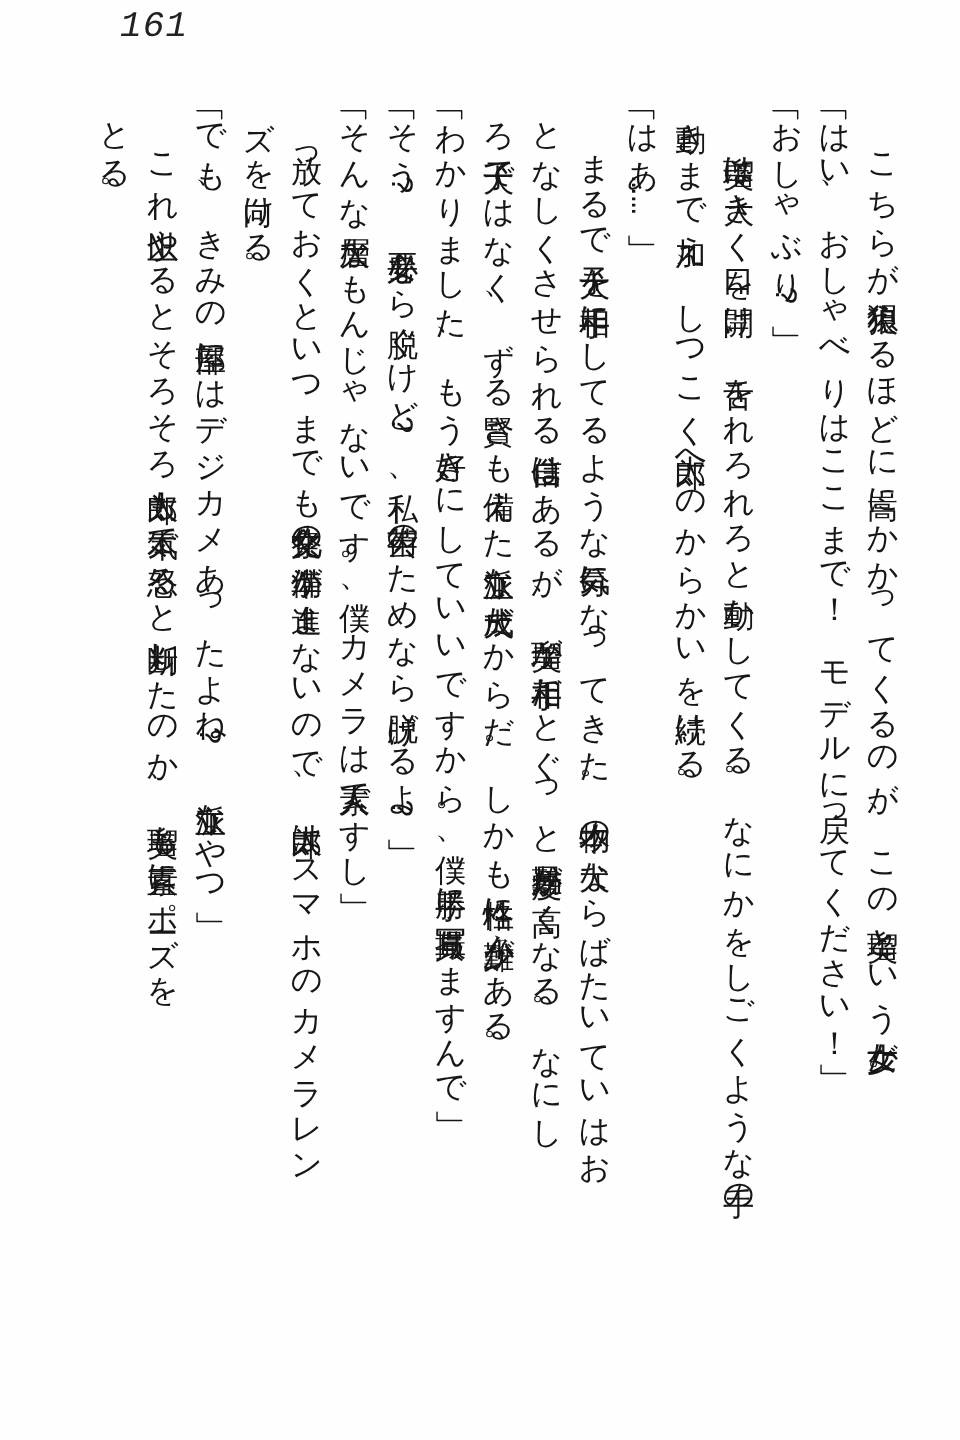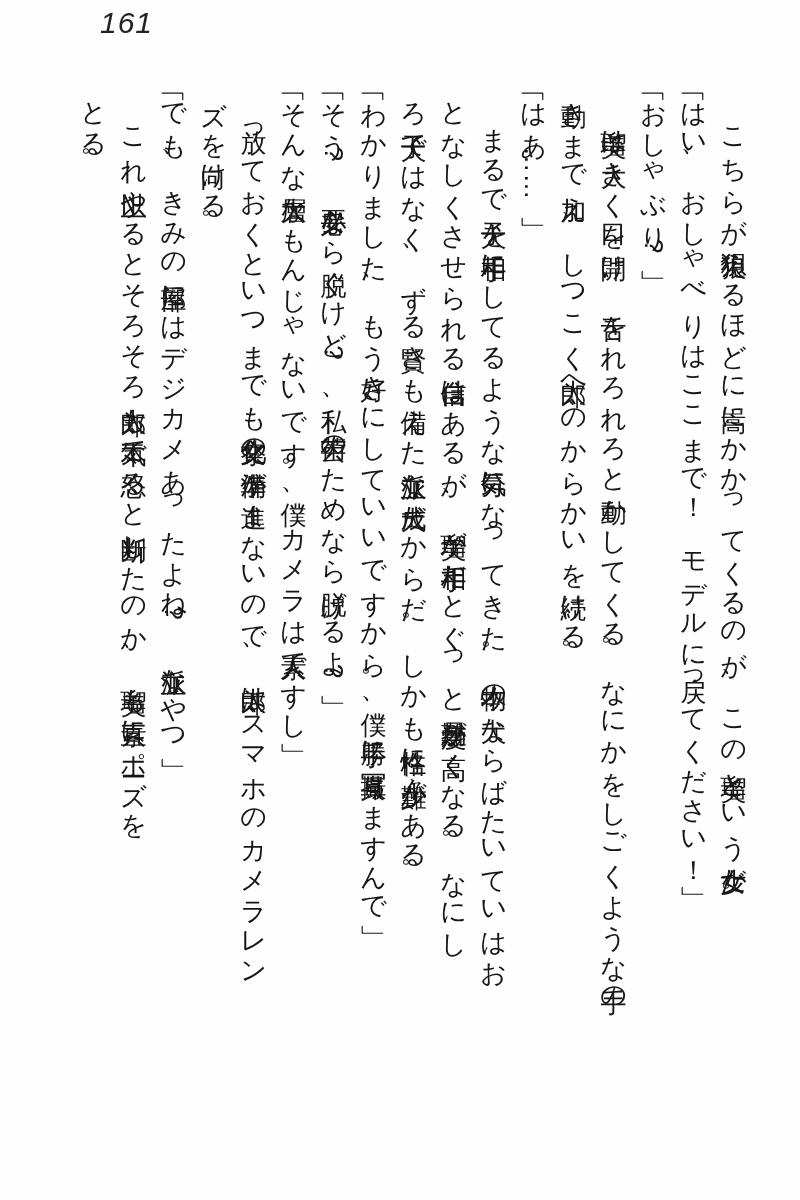--- a/index.html
+++ b/index.html
@@ -6,21 +6,21 @@
     margin: 0;
     padding: 0;
     background: #ffffff;
   }
   .page {
     position: relative;
     width: 800px;
     height: 1200px;
     background: #fefefe;
     overflow: hidden;
-    font-family: Liberation Sans, sans-serif;
+    font-family: Liberation Mono, monospace;
     color: #161616;
   }
   .page-number {
     position: absolute;
     top: 6px;
     left: 100px;
     font-size: 30px;
     font-style: italic;
     color: #222222;
     letter-spacing: 1px;

